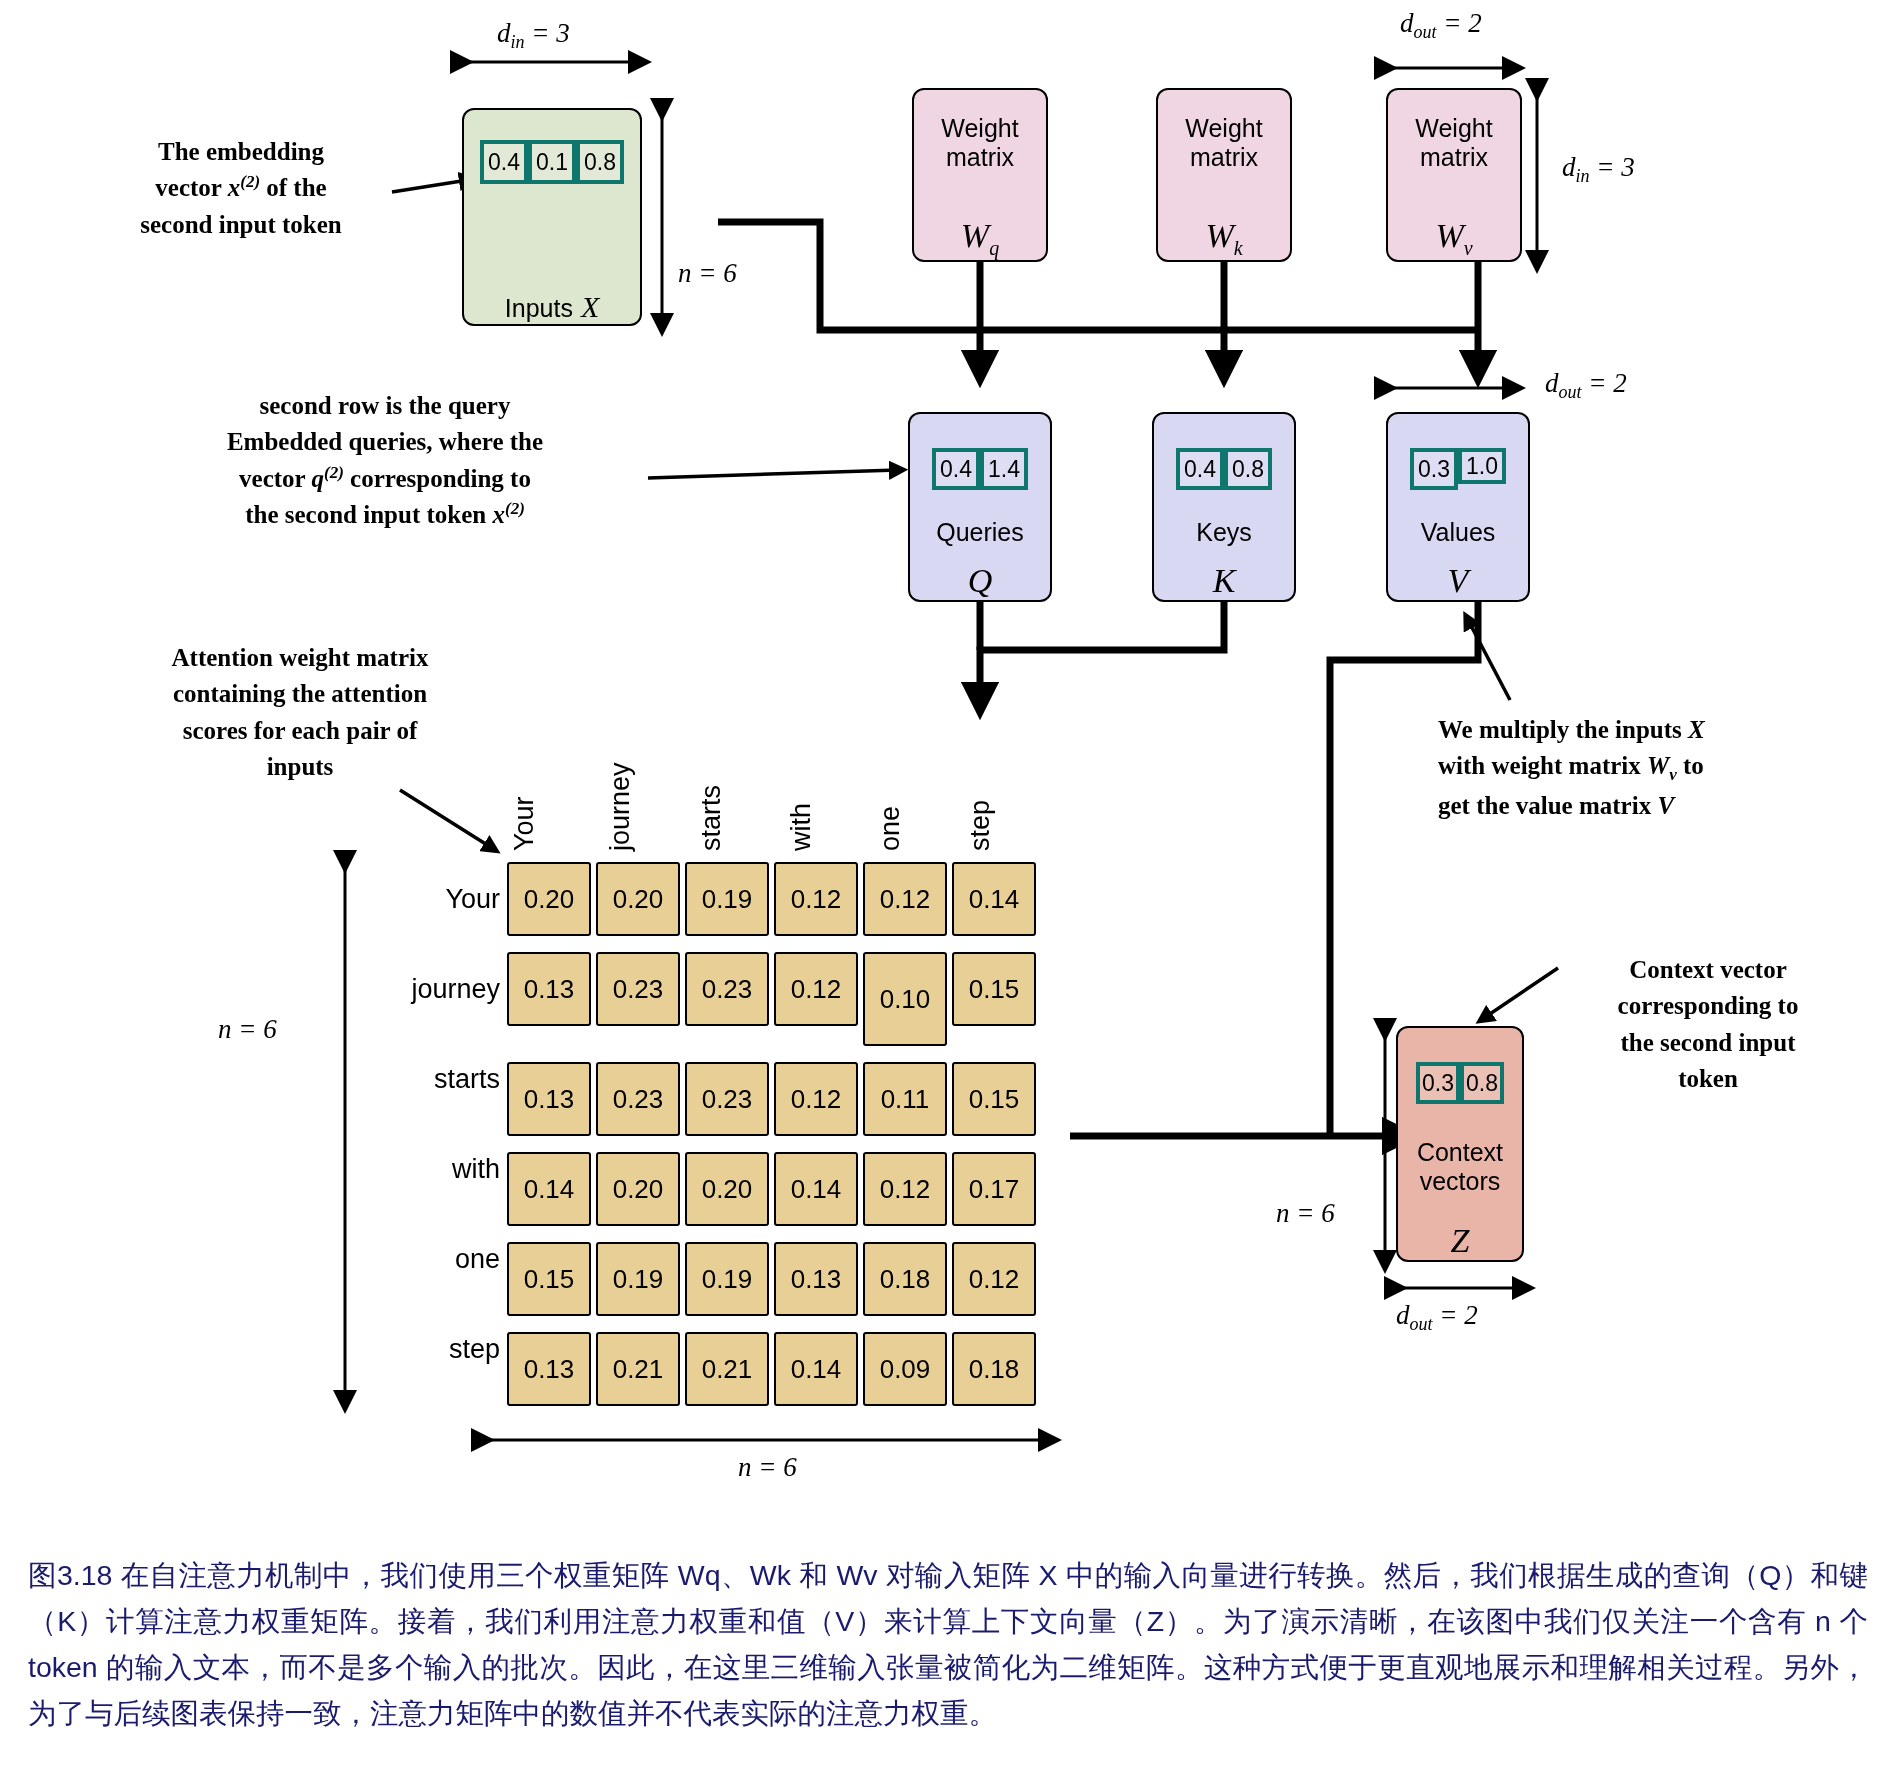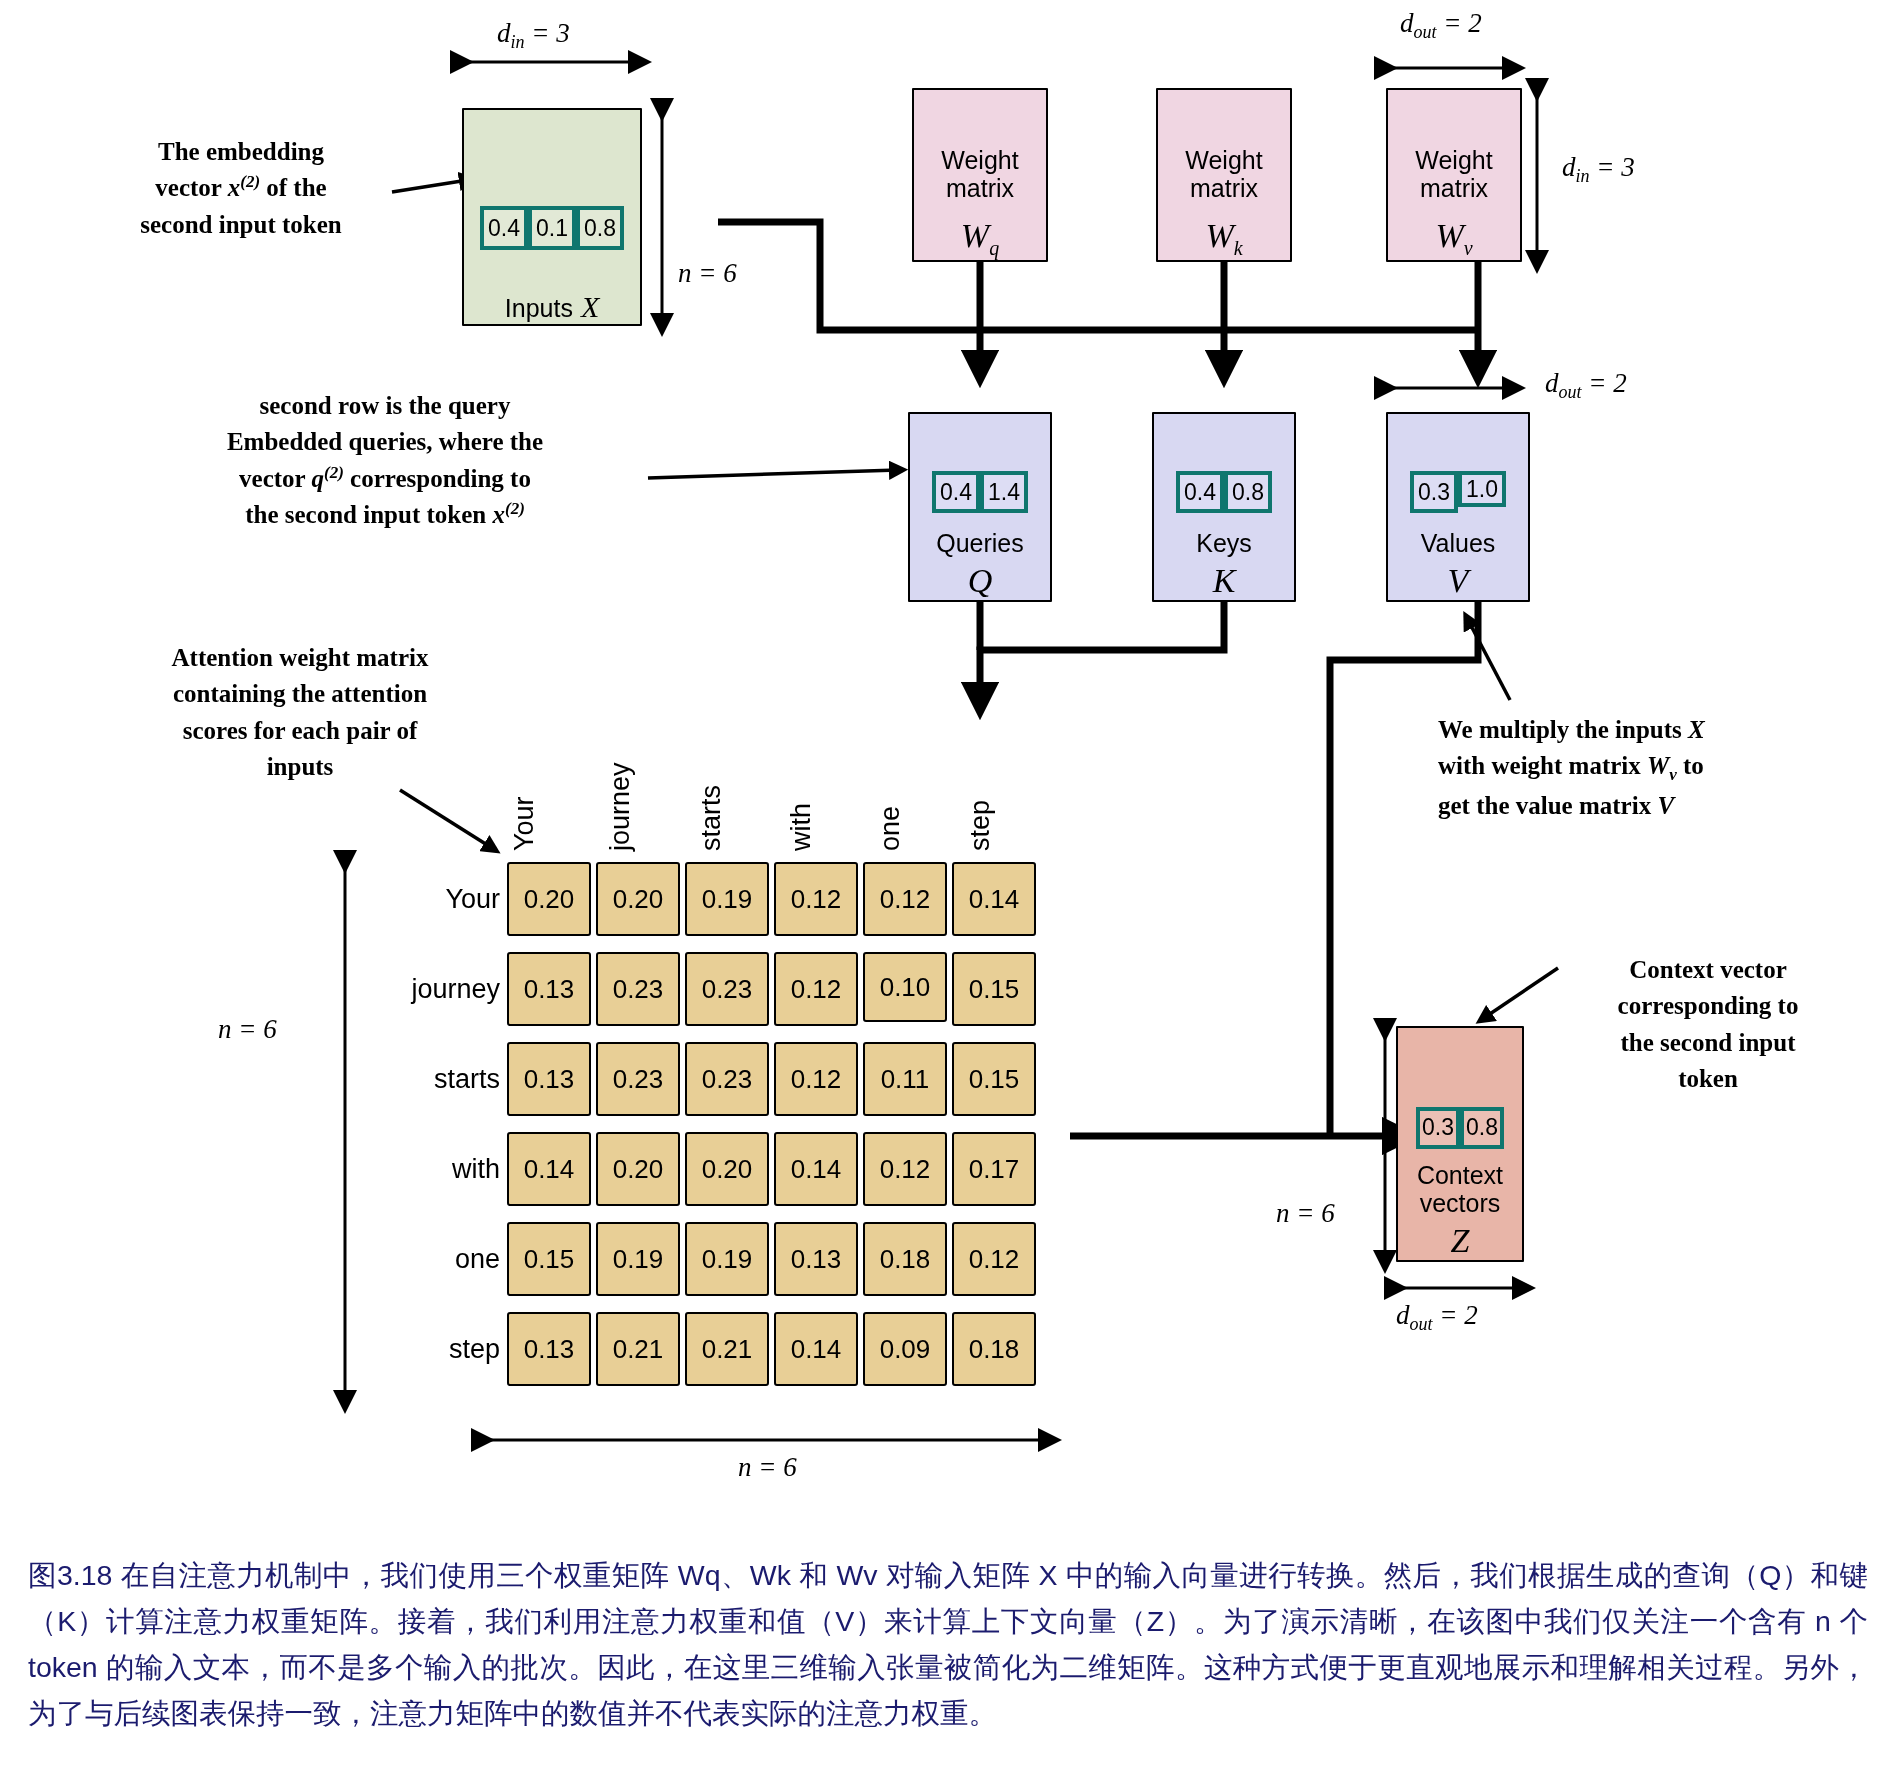--- a/index.html
+++ b/index.html
@@ -24,25 +24,25 @@
   .ann i, .ital{font-family:"Liberation Serif",serif;font-style:italic;}
   .mathlbl{
     font-family:"Liberation Serif", serif;
     font-style:italic;
     font-size:27px;
   }
   .mathlbl .sub{font-size:18px;vertical-align:sub;font-style:italic;}
   .box{
     box-sizing:border-box;
     border:2.5px solid #000;
-    border-radius:1px;
+    border-radius:12px;
     display:flex;
     flex-direction:column;
     align-items:center;
-    justify-content:flex-end;
+    justify-content:space-between;
   }
   .inputs-box{background:#dde6cf;}
   .weight-box{background:#f0d6e2;}
   .qkv-box{background:#d8d8f2;}
   .ctx-box{background:#e8b5a8;}
   .cell{
     box-sizing:border-box;
     border:4px solid #0f766e;
     background:rgba(255,255,255,0.15);
     display:flex;align-items:center;justify-content:center;
@@ -296,21 +296,21 @@
       <div class="attn-cell" style="width:84px;height:74px;">0.19</div>
       <div class="attn-cell" style="width:84px;height:74px;">0.12</div>
       <div class="attn-cell" style="width:84px;height:74px;">0.12</div>
       <div class="attn-cell" style="width:84px;height:74px;">0.14</div>
     </div>
     <div style="display:flex;gap:5px;margin-top:16px;">
       <div class="attn-cell" style="width:84px;height:74px;">0.13</div>
       <div class="attn-cell" style="width:84px;height:74px;">0.23</div>
       <div class="attn-cell" style="width:84px;height:74px;">0.23</div>
       <div class="attn-cell" style="width:84px;height:74px;">0.12</div>
-      <div class="attn-cell" style="width:84px;height:70px;text-align:right;">0.10</div>
+      <div class="attn-cell" style="width:84px;height:94px;text-align:right;">0.10</div>
       <div class="attn-cell" style="width:84px;height:74px;">0.15</div>
     </div>
     <div style="display:flex;gap:5px;margin-top:16px;">
       <div class="attn-cell" style="width:84px;height:74px;">0.13</div>
       <div class="attn-cell" style="width:84px;height:74px;">0.23</div>
       <div class="attn-cell" style="width:84px;height:74px;">0.23</div>
       <div class="attn-cell" style="width:84px;height:74px;">0.12</div>
       <div class="attn-cell" style="width:84px;height:74px;">0.11</div>
       <div class="attn-cell" style="width:84px;height:74px;">0.15</div>
     </div>

